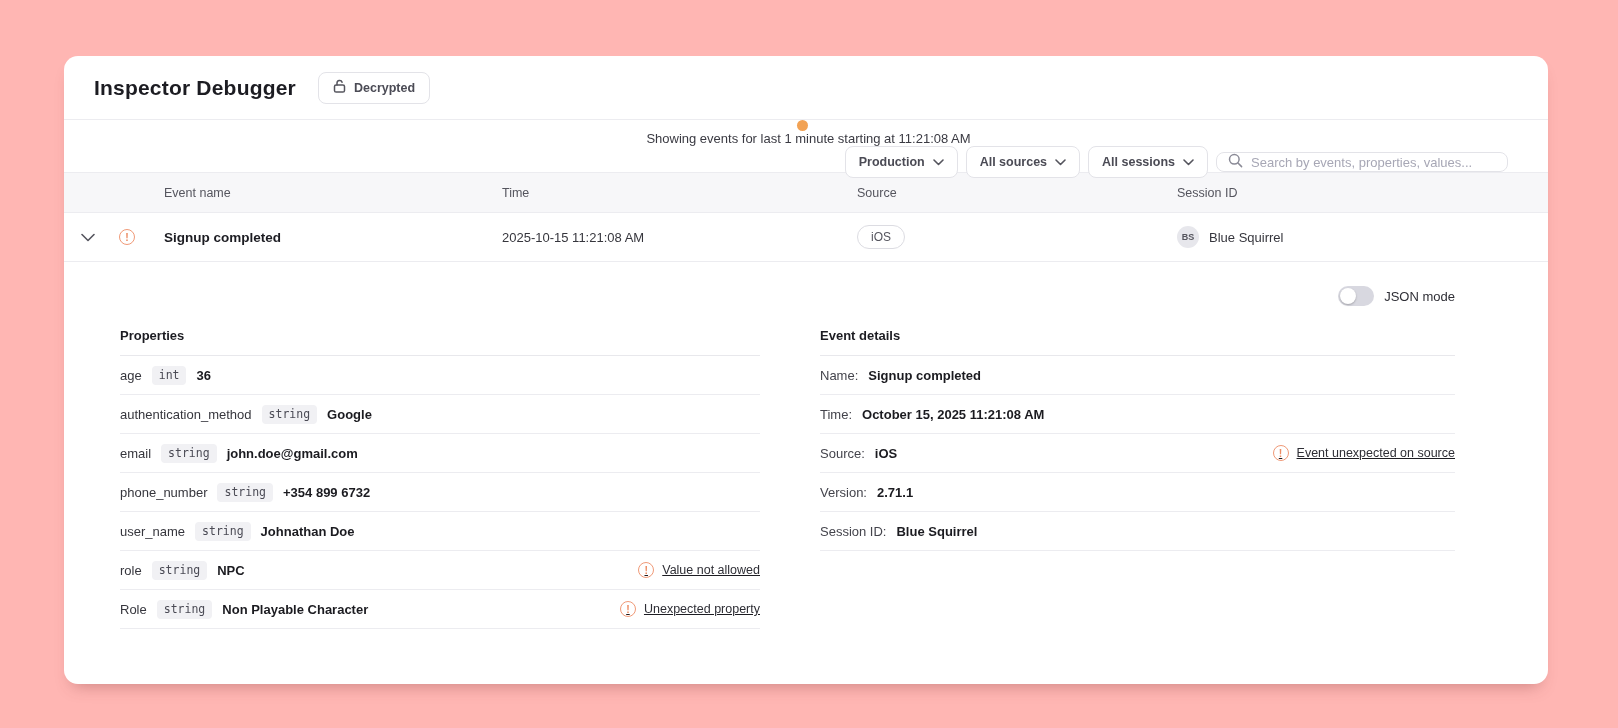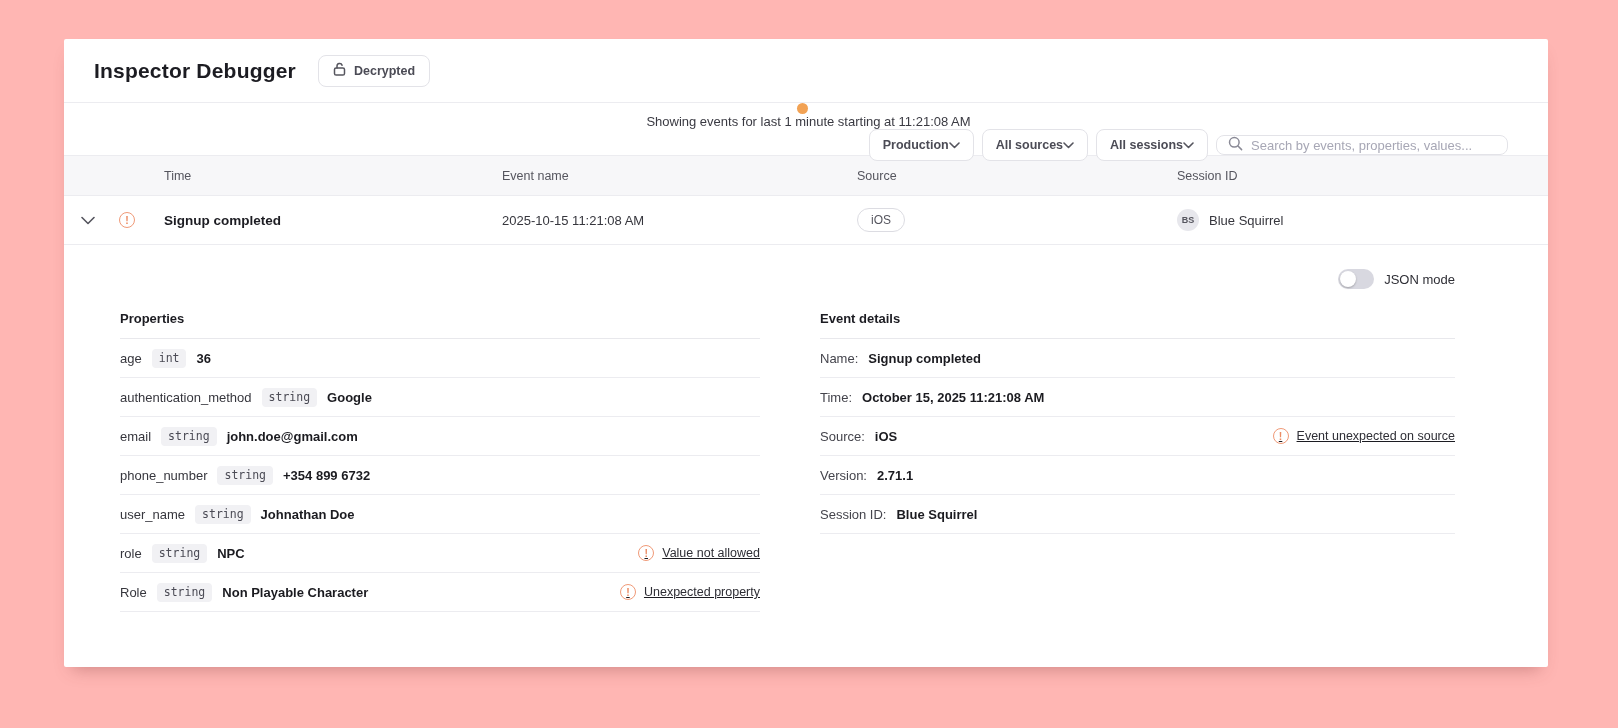--- a/index.html
+++ b/index.html
@@ -4,22 +4,22 @@
 <style>
   * { margin:0; padding:0; box-sizing:border-box; }
   html,body { width:1618px; height:728px; overflow:hidden; }
   body {
     font-family:"Liberation Sans", sans-serif;
     background:#ffb6b3;
     position:relative;
     color:#1c1c22;
   }
   .card {
-    position:absolute; left:64px; top:39px; width:1484px; height:628px;
-    background:#fff; border-radius:2px;
+    position:absolute; left:64px; top:56px; width:1484px; height:628px;
+    background:#fff; border-radius:14px;
     box-shadow:0 10px 16px -8px rgba(125,55,55,.38);
     overflow:hidden;
   }
   
   .hdr {
     height:64px; display:flex; align-items:center;
     padding:0 40px 0 30px; border-bottom:1px solid #ececf0;
   }
   .title { font-size:21px; font-weight:700; letter-spacing:.2px; }
   .btn {
@@ -36,21 +36,21 @@
   .icon-svg { display:block; }
   
   .filterbar {
     height:53px; display:flex; align-items:center;
     padding:0 40px 0 32px; border-bottom:1px solid #ececf0;flex-direction:column;
   }
   .filter-dot { width:11px; height:11px; border-radius:50%; background:#f2a254; flex:none; }
   .filter-text { margin-left:13px; font-size:13px; color:#3a3a42; }
   .filter-right { margin-left:auto; display:flex; align-items:center; gap:8px; }
   .dropdown {
-    display:inline-flex; align-items:center; gap:0;
+    display:inline-flex; align-items:center; gap:8px;
     border:1px solid #e3e3e8; background:#fff; border-radius:8px;
     height:32px; padding:0 13px; font-size:12.5px; font-weight:600;
     color:#4b4b55; cursor:pointer; white-space:nowrap;
   }
   .search {
     display:flex; align-items:center; gap:8px;
     border:1px solid #e3e3e8; border-radius:8px; height:20px;
     padding:0 11px; width:292px; background:#fff;
   }
   .search input {
@@ -175,22 +175,22 @@
               <path d="M10 10 L13.6 13.6"></path>
           </svg>
         </span>
         <input type="text" placeholder="Search by events, properties, values..." style="">
       </div>
     </div>
   </div>
 
   <div class="tgrid thead">
     <div></div>
+    <div>Event name</div>
     <div>Time</div>
-    <div>Event name</div>
     <div>Source</div>
     <div>Session ID</div>
   </div>
 
   <div class="tgrid trow">
     <div class="cell-controls">
       <span class="chev">
         <svg width="14" height="9" viewBox="0 0 14 9" fill="none" stroke="#55555e" stroke-width="1.6" stroke-linecap="round" stroke-linejoin="round">
             <path d="M1 1.5 L7 7.5 L13 1.5"></path>
           </svg>

